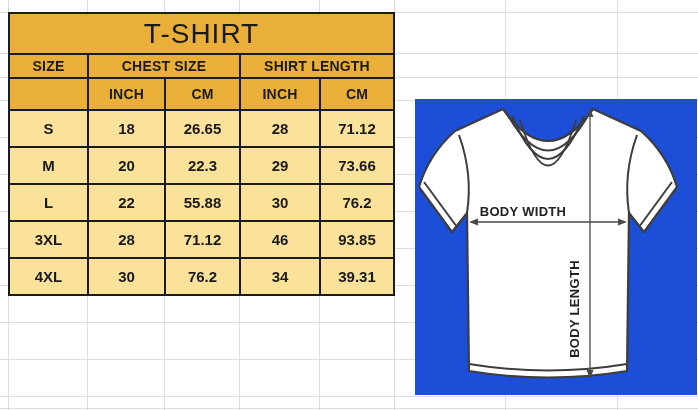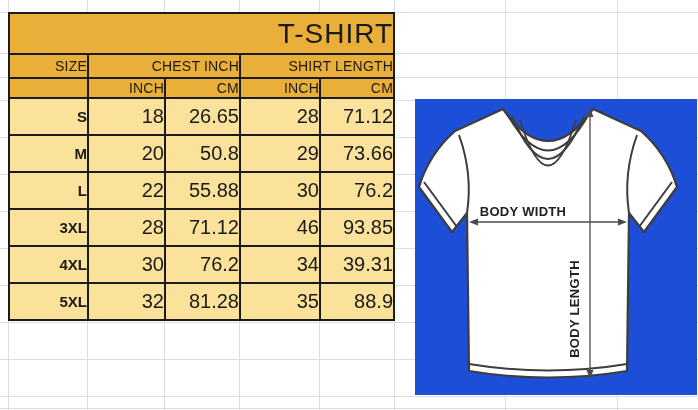--- a/index.html
+++ b/index.html
@@ -23,35 +23,35 @@
   .size-table {
     position: absolute;
     left: 8px; top: 12px;
     z-index: 2;
     border-collapse: collapse;
     table-layout: fixed;
     width: 385px;
   }
   .size-table td {
     border: 2px solid #1b1b1b;
-    text-align: right;
+    text-align: center;
     vertical-align: middle;
     color: #1a1a1a;
     overflow: hidden;
   }
   .gold   { background: #eaaf38; }
   .yellow { background: #fbe29a; }
   .r-title { height: 41px; }
   .r-h1    { height: 24px; }
-  .r-h2    { height: 20px; }
+  .r-h2    { height: 32px; }
   .r-data  { height: 37px; }
   .cell-title  { font-size: 28px; font-weight: 400; letter-spacing: 1px; }
-  .cell-header { font-size: 14px; font-weight: 400; letter-spacing: 0.2px; }
+  .cell-header { font-size: 14px; font-weight: 700; letter-spacing: 0.2px; }
   .cell-size   { font-size: 15px; font-weight: 700; }
-  .cell-num    { font-size: 20px; font-weight: 400; }
+  .cell-num    { font-size: 15px; font-weight: 700; }
 
   
   .shirt-panel {
     position: absolute;
     left: 415px; top: 99px;
     width: 282px; height: 296px;
     background: #1d4ed8;
     z-index: 1;
   }
   .shirt-panel svg { display: block; }
@@ -99,41 +99,41 @@
         <col style="width:75px">
         <col style="width:80px">
         <col style="width:74px">
     </colgroup>
     <tbody>
         <tr class="r-title">
       <td colspan="5" class="gold cell-title">T-SHIRT</td>
     </tr>
     <tr class="r-h1">
       <td class="gold cell-header">SIZE</td>
-      <td colspan="2" class="gold cell-header">CHEST INCH</td>
+      <td colspan="2" class="gold cell-header">CHEST SIZE</td>
       <td colspan="2" class="gold cell-header">SHIRT LENGTH</td>
     </tr>
     <tr class="r-h2">
       <td class="gold"></td>
       <td class="gold cell-header">INCH</td>
       <td class="gold cell-header">CM</td>
       <td class="gold cell-header">INCH</td>
       <td class="gold cell-header">CM</td>
     </tr>
     <tr class="r-data">
       <td class="yellow cell-size">S</td>
       <td class="yellow cell-num">18</td>
       <td class="yellow cell-num">26.65</td>
       <td class="yellow cell-num">28</td>
       <td class="yellow cell-num">71.12</td>
     </tr>
     <tr class="r-data">
       <td class="yellow cell-size">M</td>
       <td class="yellow cell-num">20</td>
-      <td class="yellow cell-num">50.8</td>
+      <td class="yellow cell-num">22.3</td>
       <td class="yellow cell-num">29</td>
       <td class="yellow cell-num">73.66</td>
     </tr>
     <tr class="r-data">
       <td class="yellow cell-size">L</td>
       <td class="yellow cell-num">22</td>
       <td class="yellow cell-num">55.88</td>
       <td class="yellow cell-num">30</td>
       <td class="yellow cell-num">76.2</td>
     </tr>
@@ -143,27 +143,20 @@
       <td class="yellow cell-num">71.12</td>
       <td class="yellow cell-num">46</td>
       <td class="yellow cell-num">93.85</td>
     </tr>
     <tr class="r-data">
       <td class="yellow cell-size">4XL</td>
       <td class="yellow cell-num">30</td>
       <td class="yellow cell-num">76.2</td>
       <td class="yellow cell-num">34</td>
       <td class="yellow cell-num">39.31</td>
-    </tr>
-    <tr class="r-data">
-      <td class="yellow cell-size">5XL</td>
-      <td class="yellow cell-num">32</td>
-      <td class="yellow cell-num">81.28</td>
-      <td class="yellow cell-num">35</td>
-      <td class="yellow cell-num">88.9</td>
     </tr>
   </tbody>
     </table>
 
   <div class="shirt-panel">
     <svg width="282" height="296" viewBox="0 0 282 296">
 
       <path d="M88,10 L40,32 Q14,55 4,88 L37,133 L52,114 L54,272 Q133,285 212,272 L214,114 L229,133 L262,88 Q252,55 226,32 L178,10 Q133,74 88,10 Z" fill="#ffffff" stroke="#3d3d3d" stroke-width="2.2" stroke-linejoin="round"></path>
 
       <path d="M91,13 Q133,90 175,13" fill="none" stroke="#3d3d3d" stroke-width="2"></path>

